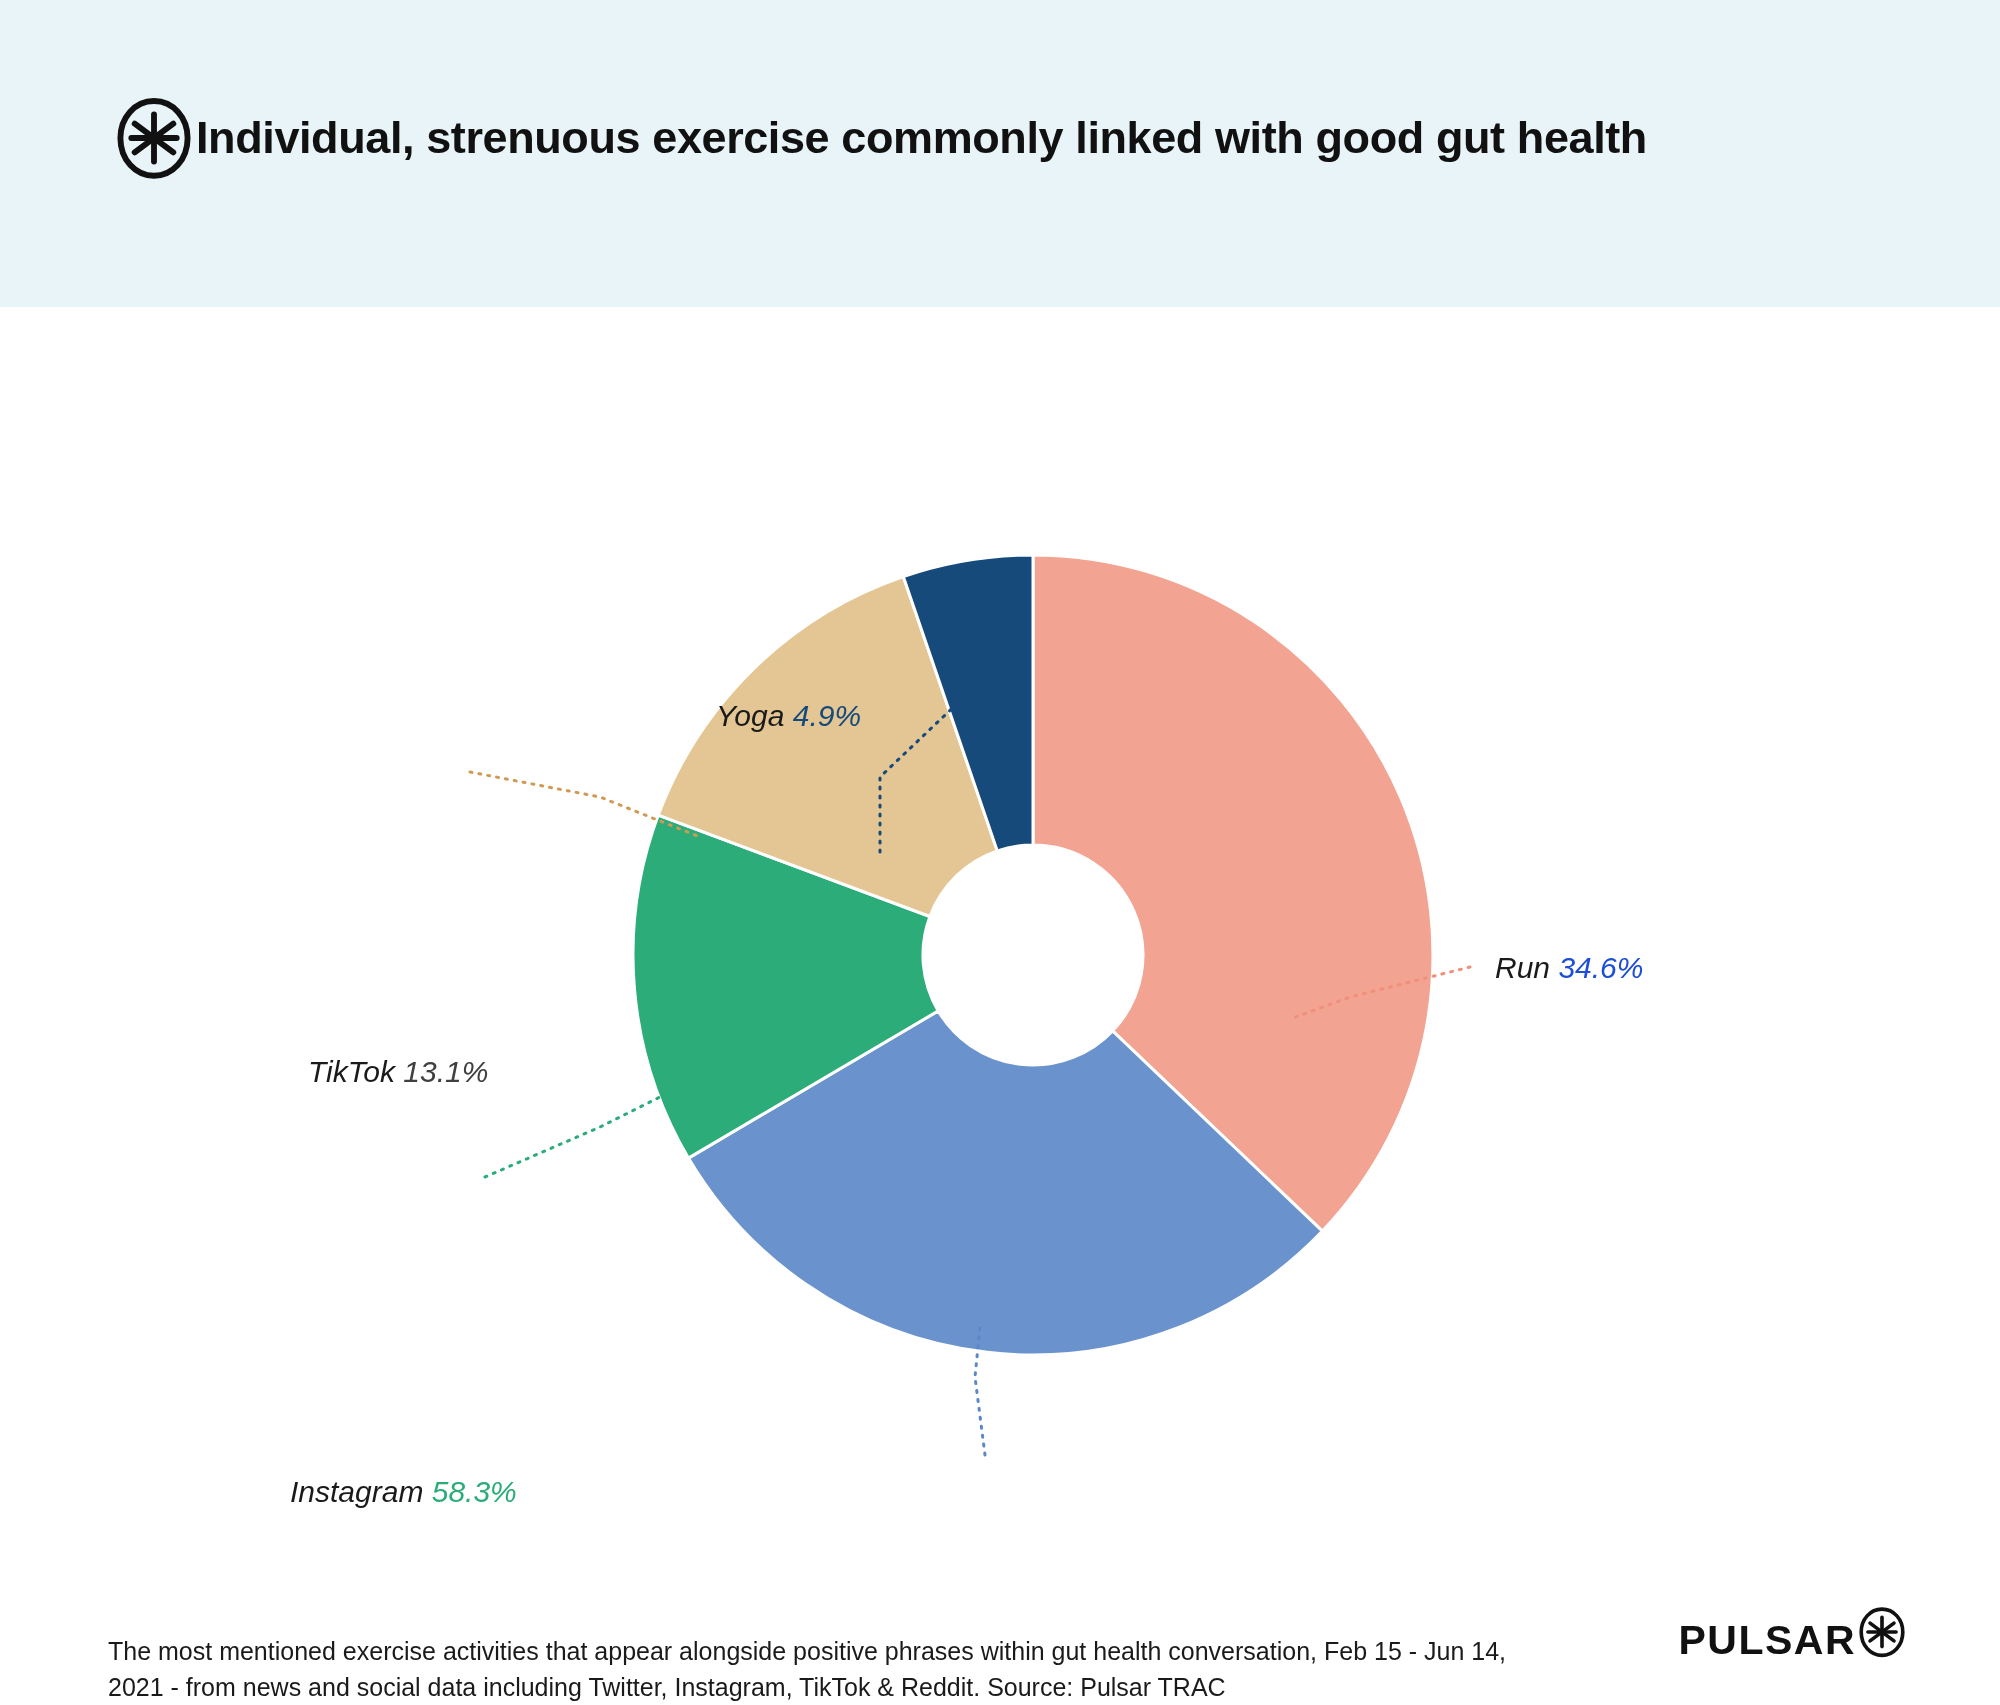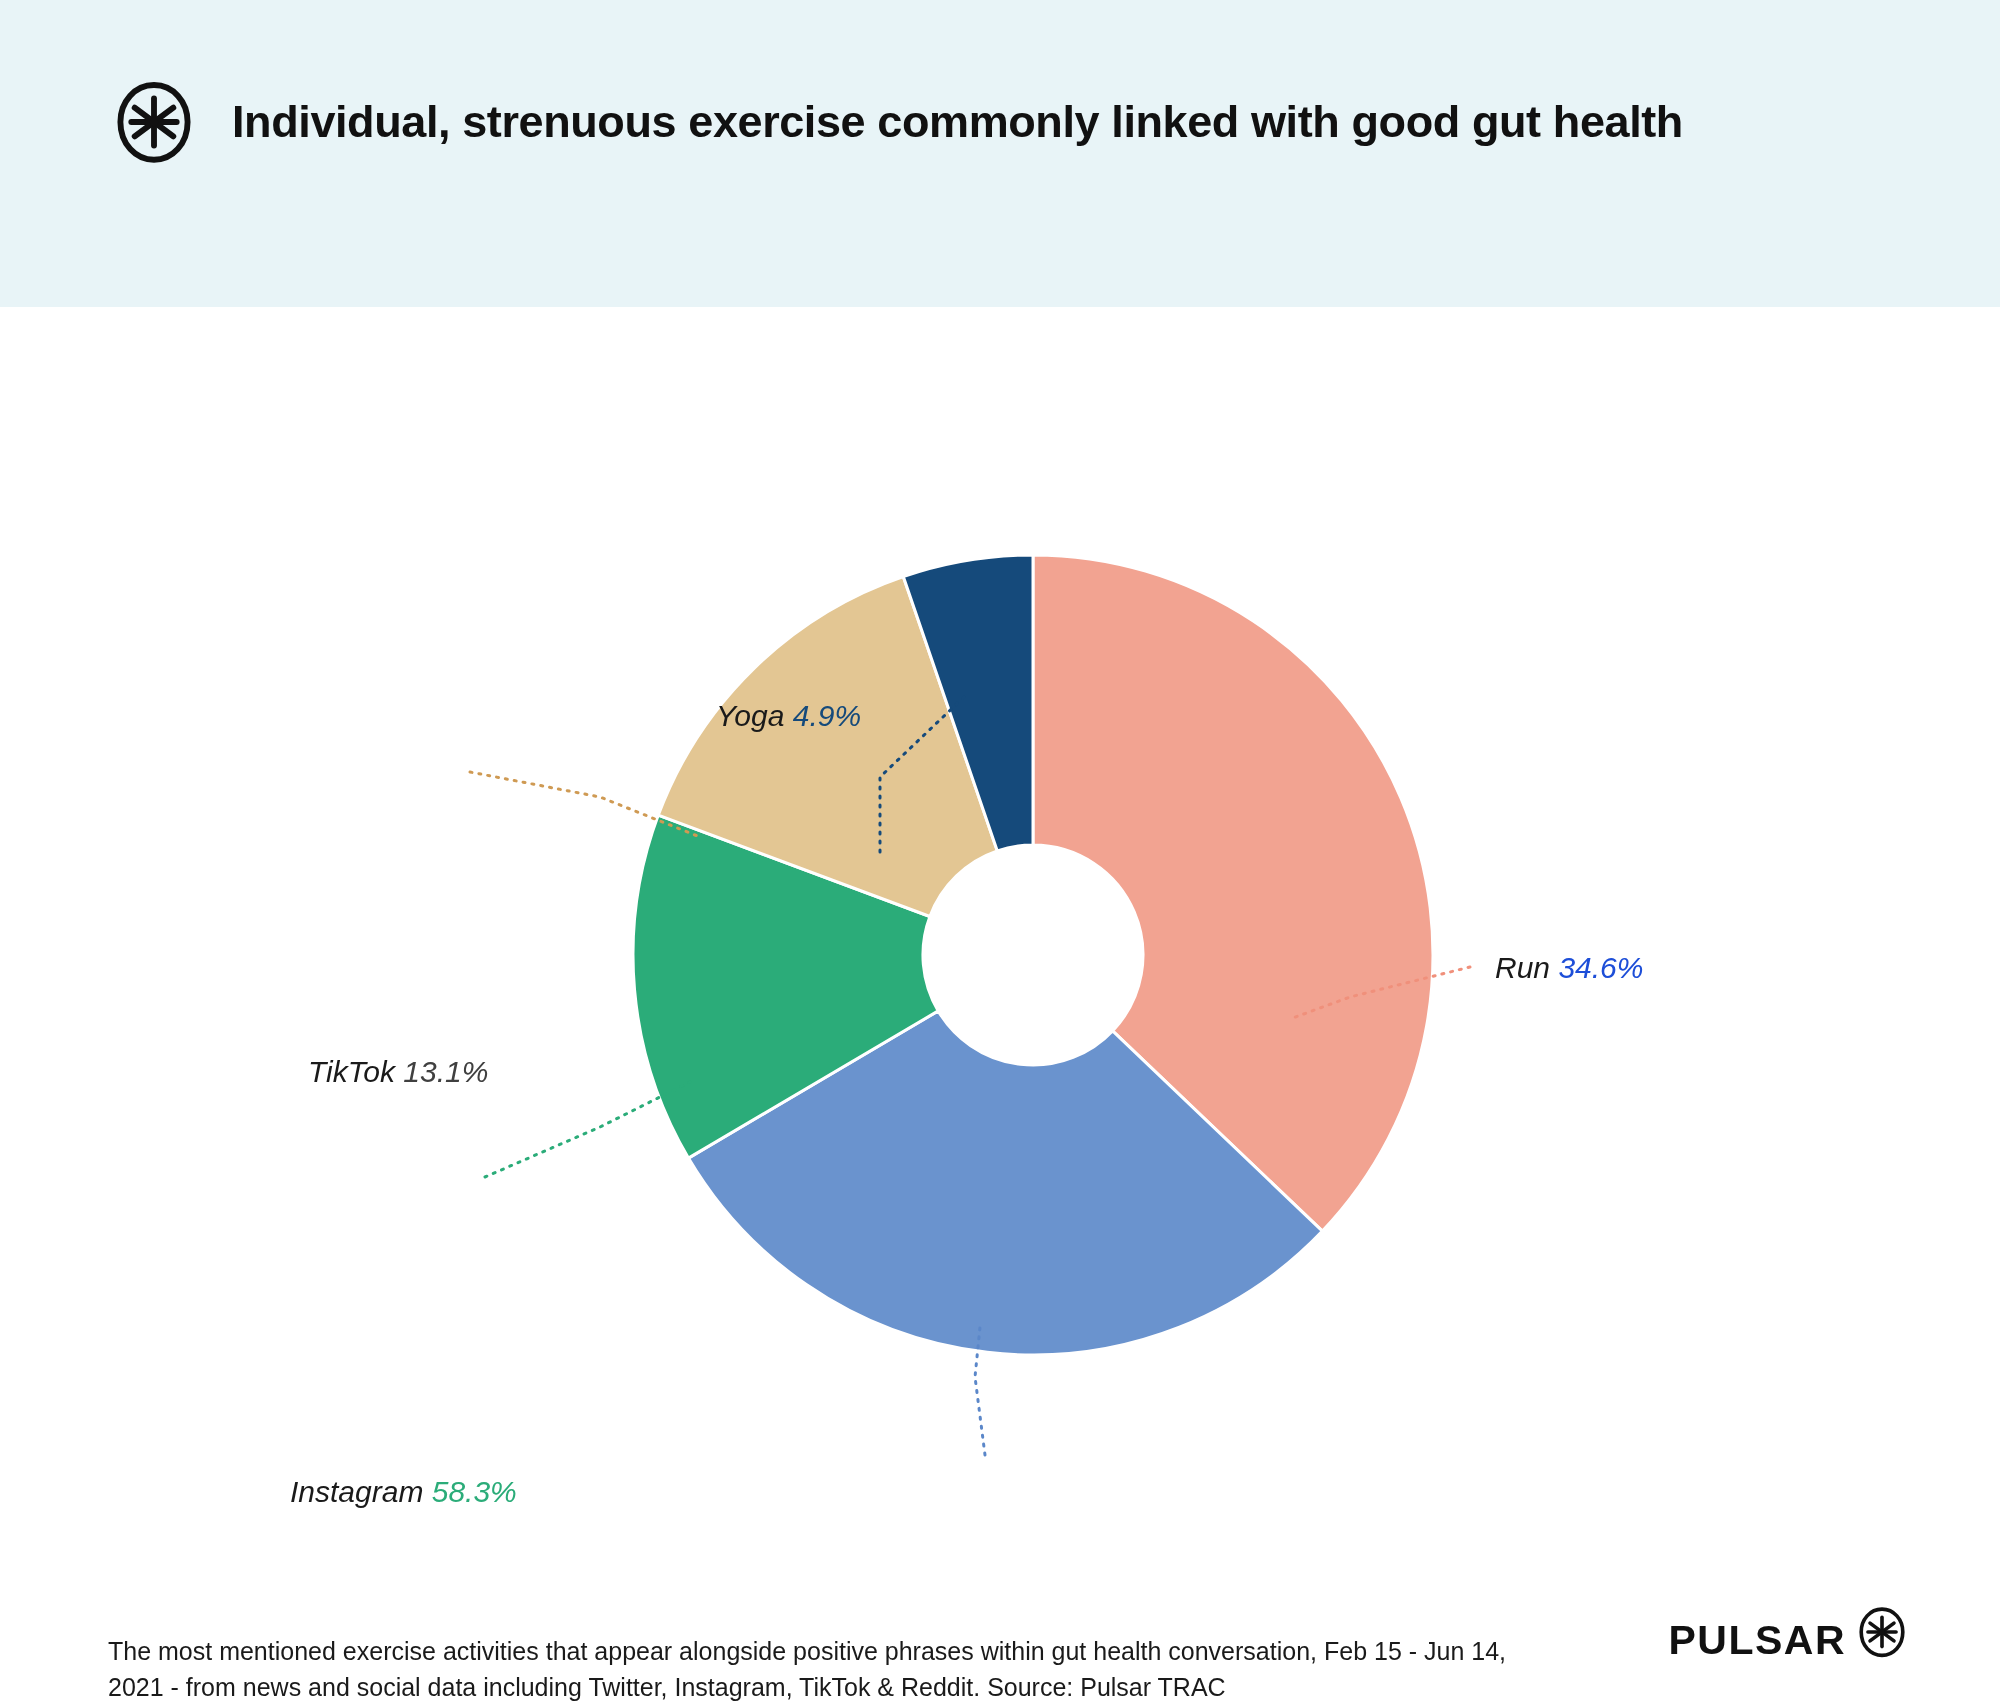--- a/index.html
+++ b/index.html
@@ -10,22 +10,22 @@
     overflow:hidden;
   }
   #page { position:relative; width:2000px; height:1705px; background:#ffffff; }
 
   
   .header {
     position:absolute; left:0; top:0; width:2000px; height:307px;
     background:#e8f4f7;
   }
   .header-inner {
-    position:absolute; left:112px; top:80px;
-    display:flex; align-items:center; gap:36px;
+    position:absolute; left:112px; top:96px;
+    display:flex; align-items:center; 
   }
   .brand-mark { width:84px; height:84px; flex:0 0 auto; }
   .header-title {
     font-size:45px; font-weight:bold; color:#111111;
     letter-spacing:-0.4px; white-space:nowrap;
     font-family:"Liberation Sans", sans-serif;
   }
 
   
   .chart-area { position:absolute; left:0; top:307px; width:2000px; height:1210px; }
@@ -46,21 +46,21 @@
   
   .footer { position:absolute; left:0; top:1570px; width:2000px; height:135px; }
   .footer-note {
     position:absolute; left:108px; top:25px; width:1460px;
     font-size:25px; line-height:1.45; color:#1a1a1a;
     font-family:"Liberation Sans", sans-serif;
     margin-top:38px;
   }
   .footer-logo {
     position:absolute; right:92px; top:36px;
-    display:flex; align-items:center; gap:10px;
+    display:flex; align-items:center; 
   }
   .footer-logo-text {
     font-size:41px; font-weight:bold; letter-spacing:1.5px; color:#111111;
     font-family:"Liberation Sans", sans-serif;
   }
   .footer-logo-mark { width:52px; height:52px; margin-bottom:16px; }
 </style>
 </head>
 <body>
 

